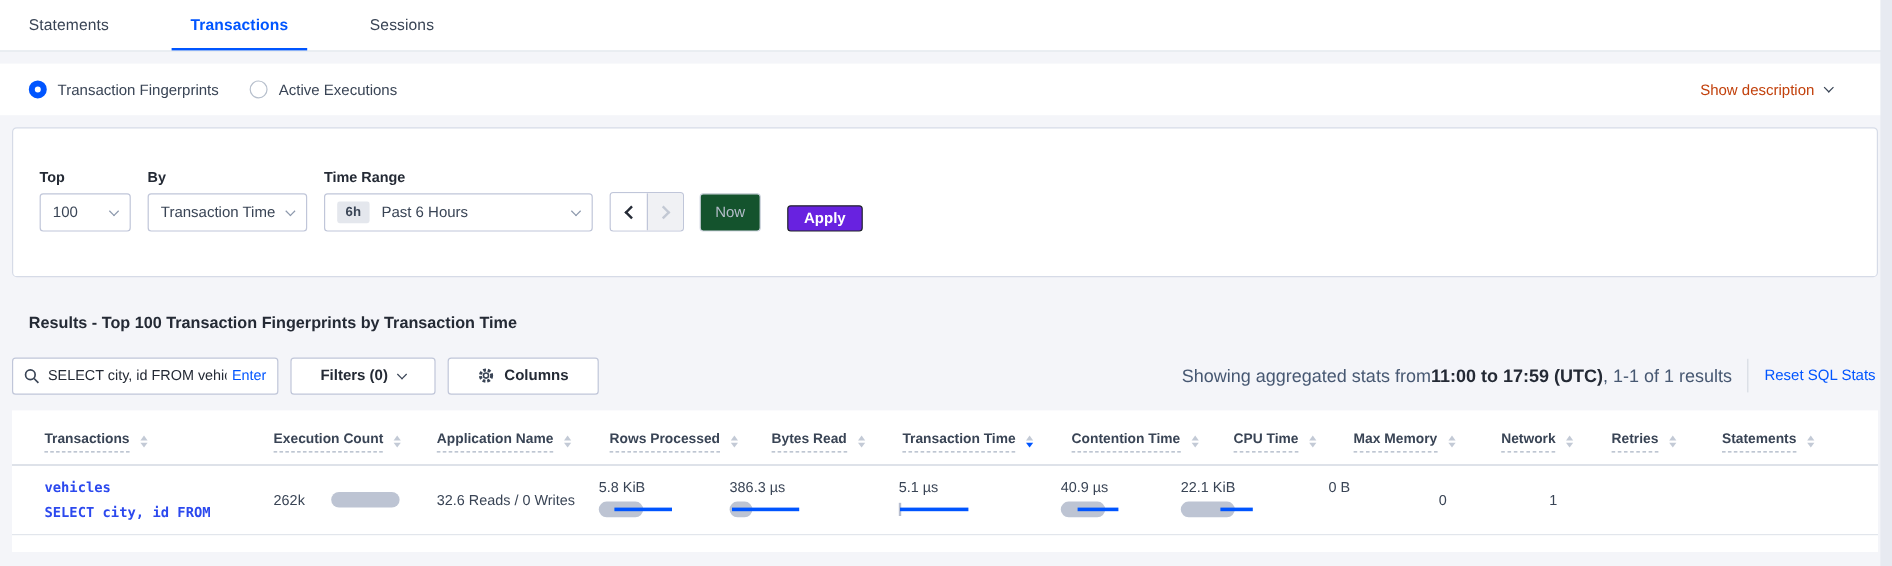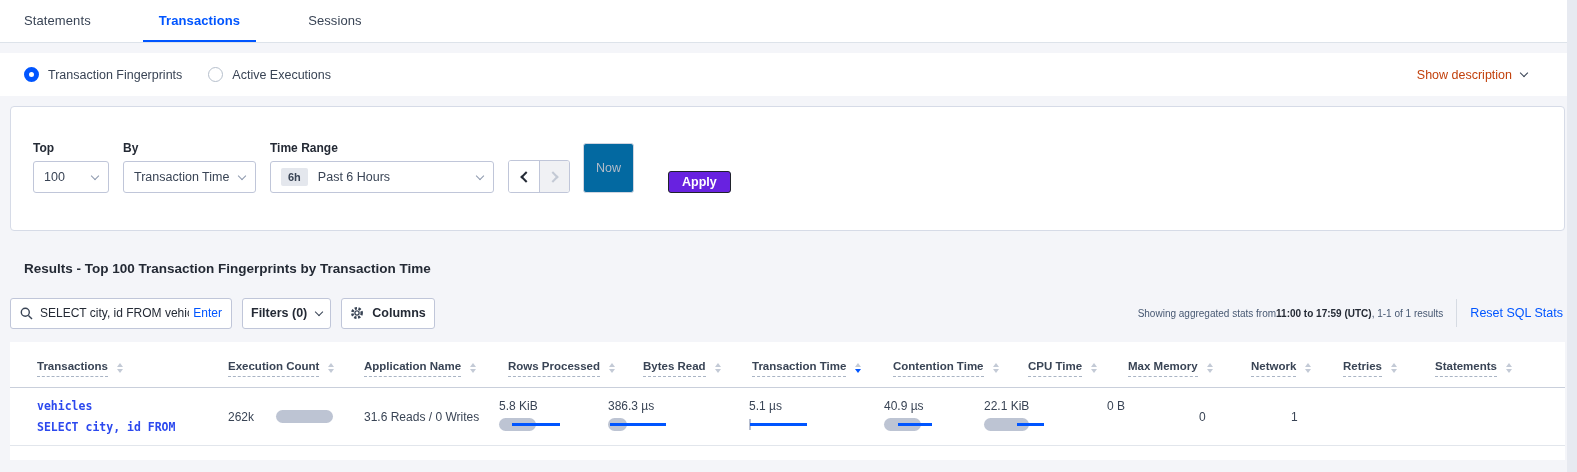--- a/index.html
+++ b/index.html
@@ -87,22 +87,22 @@
   }
   .nav-pair {
     display:flex; height:33px; border:1px solid #c0c6d9; border-radius:3px;
     overflow:hidden; margin-right:13px;
   }
   .nav-btn { width:30px; display:flex; align-items:center; justify-content:center; cursor:pointer; background:#fff; }
   .nav-btn.next { background:#f0f1f4; border-left:1px solid #c0c6d9; cursor:default; }
   .arrow-l { width:8px; height:8px; border-left:2.4px solid #242a35; border-bottom:2.4px solid #242a35; transform:rotate(45deg); margin-left:3px; }
   .arrow-r { width:8px; height:8px; border-right:2px solid #c3c9d4; border-bottom:2px solid #c3c9d4; transform:rotate(-45deg); margin-right:3px; }
   .now-btn {
-    height:50px; border:1px solid #d0d5e0; border-radius:3px; background:#0369a1;
-    color:#b3bcc9; font-size:12.5px; padding:0 12px; margin-right:34px;
+    height:32px; border:1px solid #d0d5e0; border-radius:3px; background:#14532d;
+    color:#b3bcc9; font-size:12.5px; padding:0 12px; margin-right:22px;
     display:flex; align-items:center; cursor:default;
   }
   .apply-btn {
     height:22px; background:#6822e0; border:1px solid #20232b; border-radius:3px;
     color:#fff; font-weight:700; font-size:12.5px; padding:0 13px;
     display:flex; align-items:center; cursor:pointer;
   }
   
   .results-heading {
     margin:30px 0 0 24px;
@@ -116,26 +116,26 @@
     width:222px; height:31px; background:#fff; border:1px solid #c0c6d9; border-radius:3px;
     display:flex; align-items:center; padding:0 9px;
   }
   .search-box input {
     border:none; outline:none; flex:1; font-size:12px; color:#242a35;
     font-family:"Liberation Sans","DejaVu Sans",sans-serif; margin-left:7px; min-width:0;
   }
   .enter-label { color:#0055ff; font-size:12px; margin-left:4px; cursor:pointer; }
   .btn-outline {
     height:31px; background:#fff; border:1px solid #c0c6d9; border-radius:3px;
-    display:flex; align-items:center; padding:0 8px; margin-left:10px;
+    display:flex; align-items:center; padding:0 24px; margin-left:10px;
     font-size:12.5px; font-weight:700; color:#242a35; cursor:pointer;
   }
   .btn-outline .chev { border-width:1.6px; margin-bottom:2px; }
   .btn-outline svg { margin-right:8px; }
-  .stats-area { margin-left:auto; display:flex; align-items:center; font-size:10px; color:#475872; }
+  .stats-area { margin-left:auto; display:flex; align-items:center; font-size:15px; color:#475872; }
   .stats-area b { color:#242a35; }
   .vdivider { width:1px; height:28px; background:#d6dbe3; margin:0 13px; }
   .reset-link { color:#0055ff; font-size:12.5px; cursor:pointer; white-space:nowrap; }
   
   .table-card {
     margin:13px 12px 0 10px;
     background:#fff;
     padding:0 0 14px 0;
   }
   .thead { display:flex; align-items:flex-end; padding:18px 0 10px 27px; border-bottom:1px solid #c9cfdb; }
@@ -358,21 +358,21 @@
       <div>SELECT city, id FROM</div>
     </div>
     <div class="cell c1 center">
       <div class="exec-wrap">
         <span>262k</span>
         <span class="bar-zone inline">
             <div class="bar-gray" style="width: 57px;"></div>
           </span>
       </div>
     </div>
-    <div class="cell c3 center">31.6 Reads / 0 Writes</div>
+    <div class="cell c3 center">32.6 Reads / 0 Writes</div>
     <div class="cell c4 topline">
       <div>5.8 KiB</div>
       <div class="bar-zone">
           <div class="bar-gray" style="width: 37px;"></div>
           <div class="bar-line" style="left: 13px; width: 48px;"></div>
         </div>
     </div>
     <div class="cell c5 topline">
       <div>386.3 µs</div>
       <div class="bar-zone">

